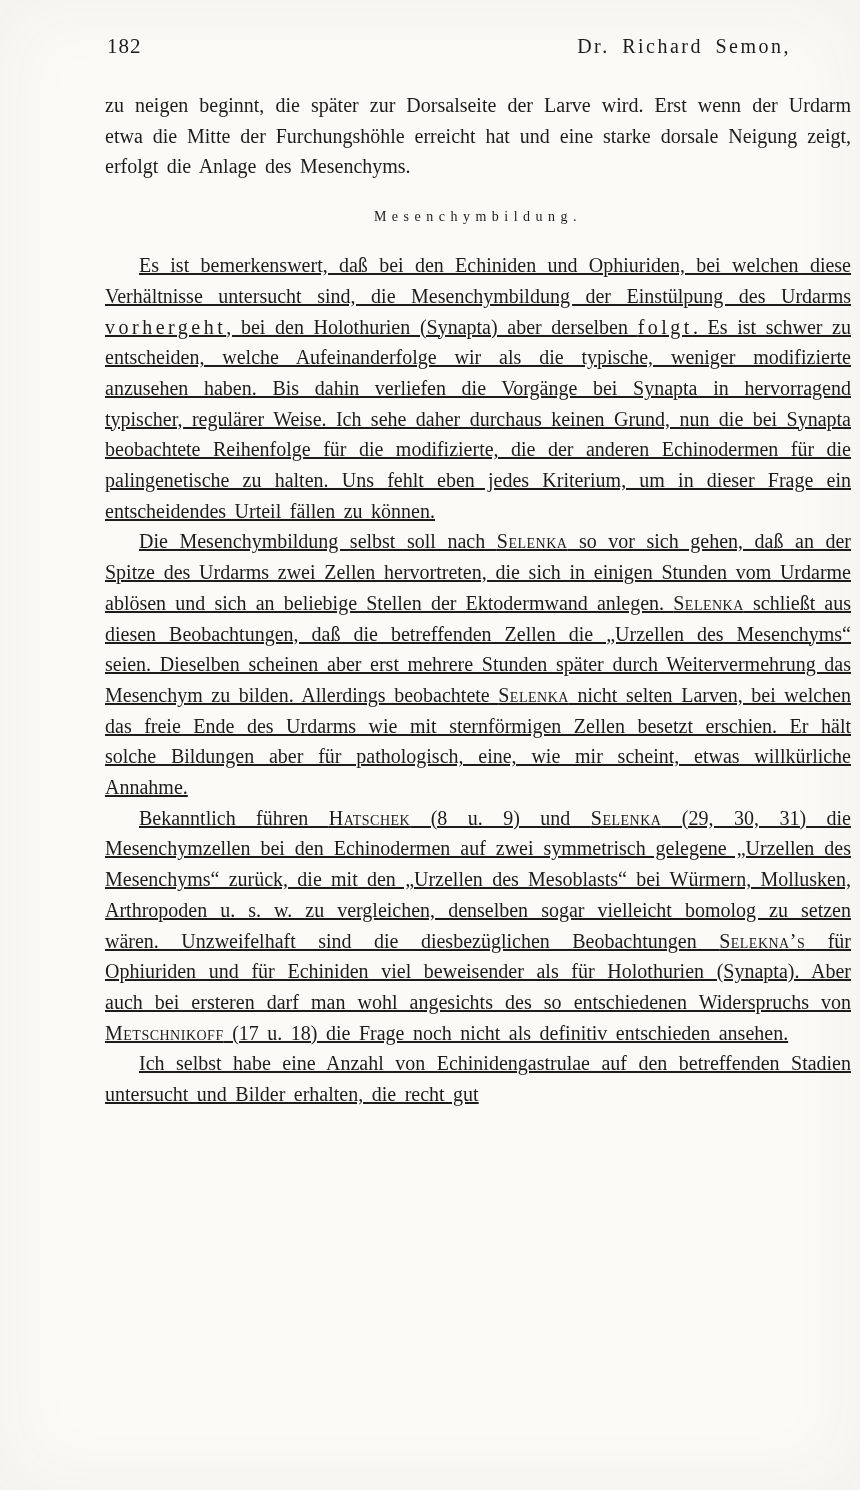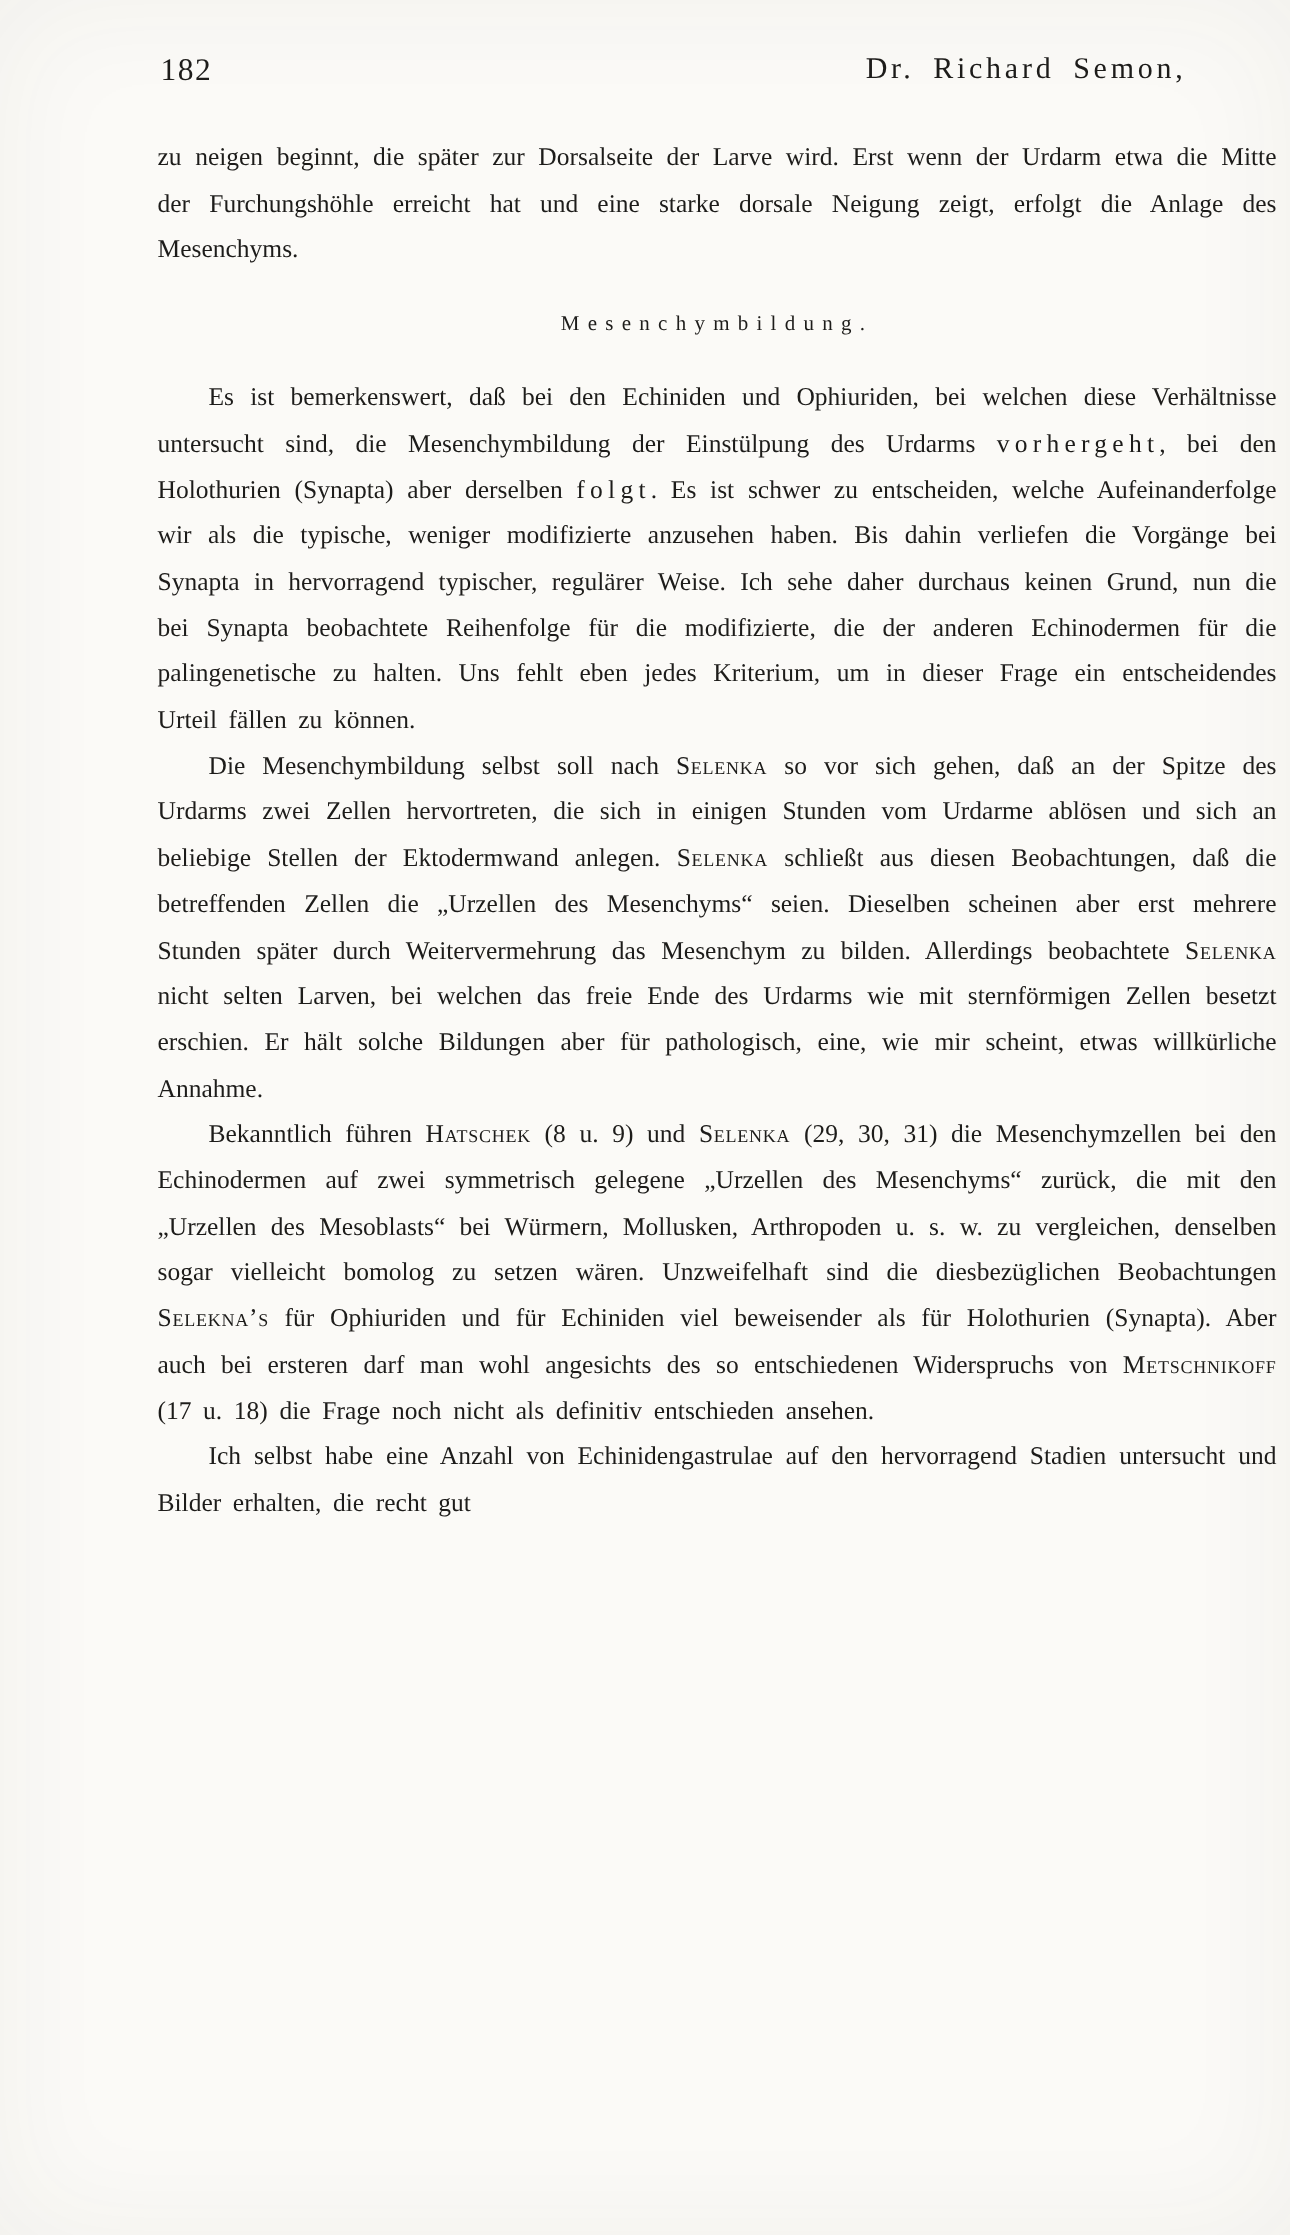--- a/index.html
+++ b/index.html
@@ -34,26 +34,26 @@
   .head-title{
     position:absolute;left:0;right:60px;top:1px;
     text-align:right;
     font-size:20px;
     letter-spacing:2.5px;
     word-spacing:5px;
   }
   main{display:block;}
   .body-par{
     margin:0;
-    font-size:17px;
+    font-size:20px;
     line-height:30.7px;
     text-align:justify;
     word-spacing:3.5px;
   }
-  .body-par.indent{text-indent:34px;}
+  .body-par.indent{text-indent:34px;text-decoration:underline;}
   .section-heading{
     margin:27px 0 25px 0;
     font-size:14px;
     font-weight:normal;
     text-align:center;
     letter-spacing:5.5px;
   }
   .run-spaced{letter-spacing:3.5px;}
   .run-sc{font-variant:small-caps;letter-spacing:0.5px;}
 </style>
@@ -64,15 +64,15 @@
   <header class="running-head">
     <span class="page-num">182</span>
     <span class="head-title">Dr. Richard Semon,</span>
   </header>
   <main>
     <p class="body-par"><span>zu neigen beginnt, die später zur Dorsalseite der Larve wird.  Erst wenn der Urdarm etwa die Mitte der Furchungshöhle erreicht hat und eine starke dorsale Neigung zeigt, erfolgt die Anlage des Mesenchyms.</span></p>
     <h2 class="section-heading">Mesenchymbildung.</h2>
     <p class="body-par indent"><span>Es ist bemerkenswert, daß bei den Echiniden und Ophiuriden, bei welchen diese Verhältnisse untersucht sind, die Mesenchymbildung der Einstülpung des Urdarms </span><span class="run-spaced">vorhergeht</span><span>, bei den Holothurien (Synapta) aber derselben </span><span class="run-spaced">folgt</span><span>.  Es ist schwer zu entscheiden, welche Aufeinanderfolge wir als die typische, weniger modifizierte anzusehen haben.  Bis dahin verliefen die Vorgänge bei Synapta in hervorragend typischer, regulärer Weise.  Ich sehe daher durchaus keinen Grund, nun die bei Synapta beobachtete Reihenfolge für die modifizierte, die der anderen Echinodermen für die palingenetische zu halten.  Uns fehlt eben jedes Kriterium, um in dieser Frage ein entscheidendes Urteil fällen zu können.</span></p>
     <p class="body-par indent"><span>Die Mesenchymbildung selbst soll nach </span><span class="run-sc">Selenka</span><span> so vor sich gehen, daß an der Spitze des Urdarms zwei Zellen hervortreten, die sich in einigen Stunden vom Urdarme ablösen und sich an beliebige Stellen der Ektodermwand anlegen.  </span><span class="run-sc">Selenka</span><span> schließt aus diesen Beobachtungen, daß die betreffenden Zellen die „Urzellen des Mesenchyms“ seien.  Dieselben scheinen aber erst mehrere Stunden später durch Weitervermehrung das Mesenchym zu bilden.  Allerdings beobachtete </span><span class="run-sc">Selenka</span><span> nicht selten Larven, bei welchen das freie Ende des Urdarms wie mit sternförmigen Zellen besetzt erschien.  Er hält solche Bildungen aber für pathologisch, eine, wie mir scheint, etwas willkürliche Annahme.</span></p>
     <p class="body-par indent"><span>Bekanntlich führen </span><span class="run-sc">Hatschek</span><span> (8 u. 9) und </span><span class="run-sc">Selenka</span><span> (29, 30, 31) die Mesenchymzellen bei den Echinodermen auf zwei symmetrisch gelegene „Urzellen des Mesenchyms“ zurück, die mit den „Urzellen des Mesoblasts“ bei Würmern, Mollusken, Arthropoden u. s. w. zu vergleichen, denselben sogar vielleicht bomolog zu setzen wären.  Unzweifelhaft sind die diesbezüglichen Beobachtungen </span><span class="run-sc">Selekna’s</span><span> für Ophiuriden und für Echiniden viel beweisender als für Holothurien (Synapta).  Aber auch bei ersteren darf man wohl angesichts des so entschiedenen Widerspruchs von </span><span class="run-sc">Metschnikoff</span><span> (17 u. 18) die Frage noch nicht als definitiv entschieden ansehen.</span></p>
-    <p class="body-par indent"><span>Ich selbst habe eine Anzahl von Echinidengastrulae auf den hervorragend Stadien untersucht und Bilder erhalten, die recht gut</span></p>
+    <p class="body-par indent"><span>Ich selbst habe eine Anzahl von Echinidengastrulae auf den betreffenden Stadien untersucht und Bilder erhalten, die recht gut</span></p>
   </main>
 </div>
 
 </body></html>

